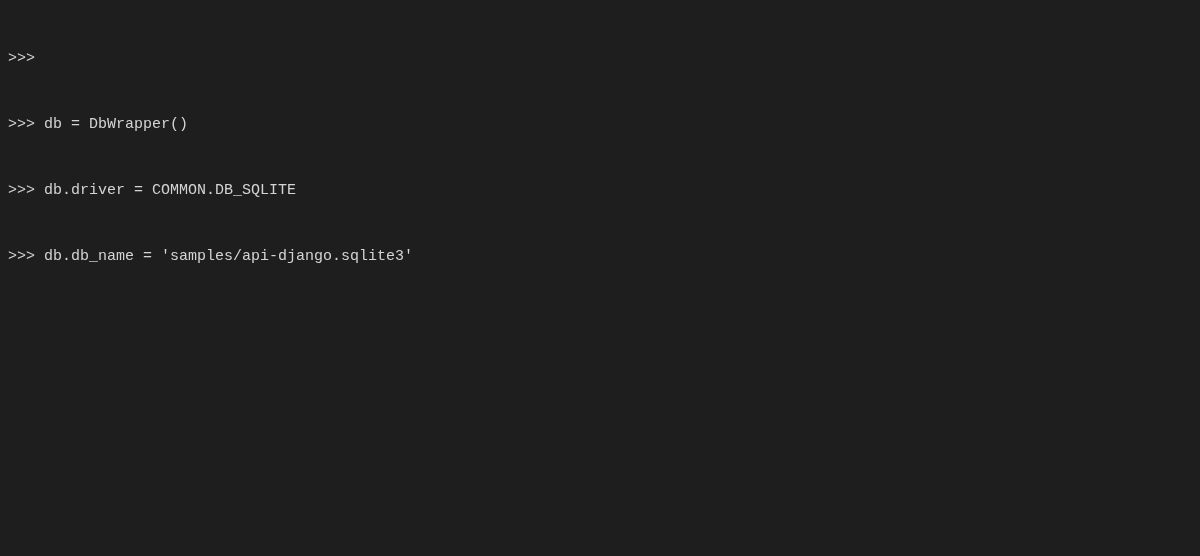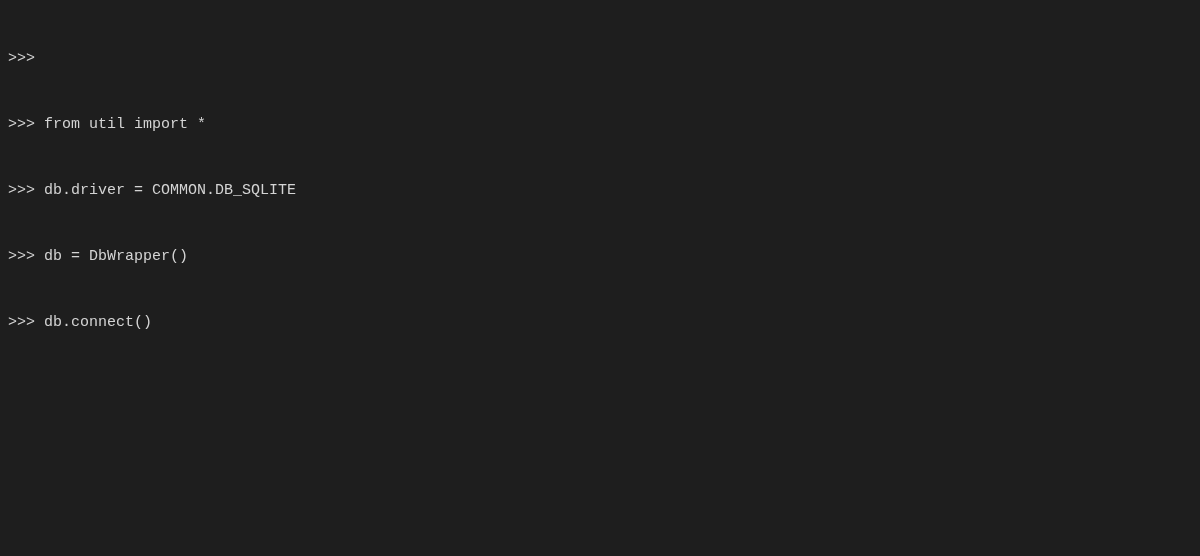--- a/index.html
+++ b/index.html
@@ -17,24 +17,23 @@
     padding: 4px 8px;
     white-space: pre;
   }
   .line { display: block; }
 </style>
 </head>
 <body>
 
 <div class="terminal">
   <span class="line">&gt;&gt;&gt;</span>
-  <span class="line">&gt;&gt;&gt; from util import *</span>
+  <span class="line">&gt;&gt;&gt; db = DbWrapper()</span>
   <span class="line">&gt;&gt;&gt; db.driver = COMMON.DB_SQLITE</span>
-  <span class="line">&gt;&gt;&gt; db = DbWrapper()</span>
-  <span class="line">&gt;&gt;&gt; db.connect()</span>
+  <span class="line">&gt;&gt;&gt; db.db_name = 'samples/api-django.sqlite3'</span>
   
   
   
   
   
   
   
   
   
   

